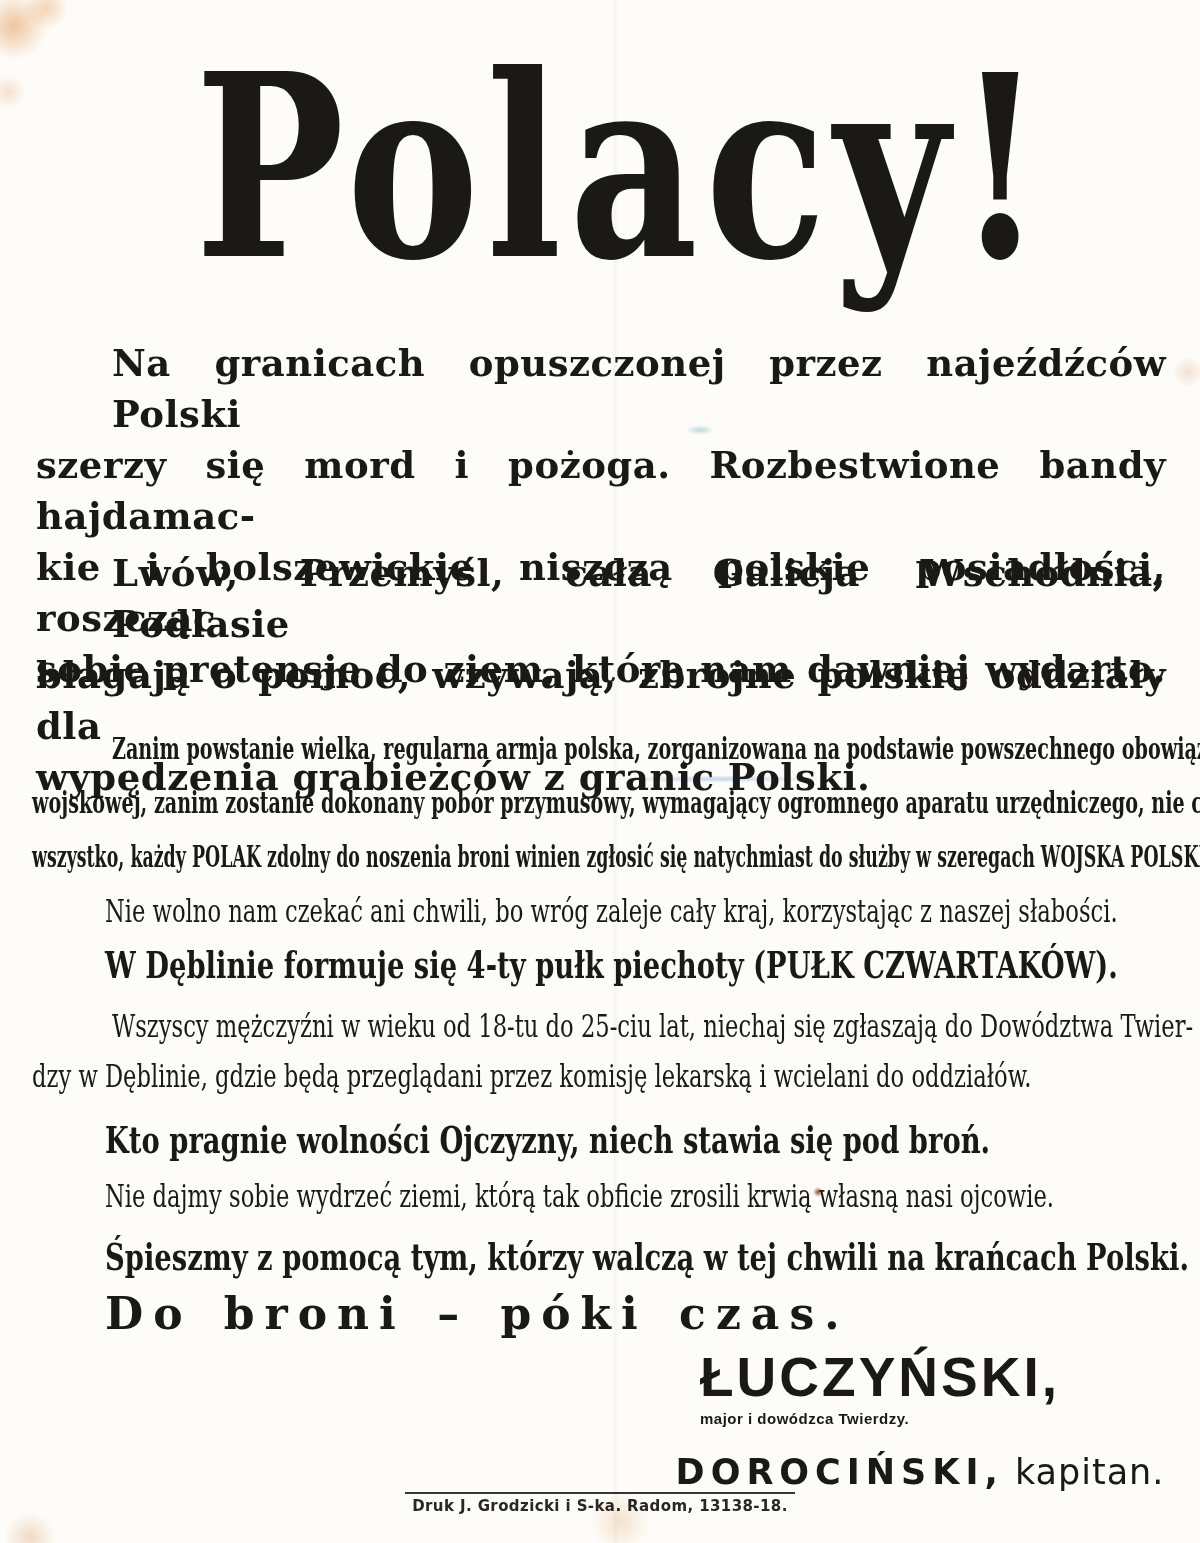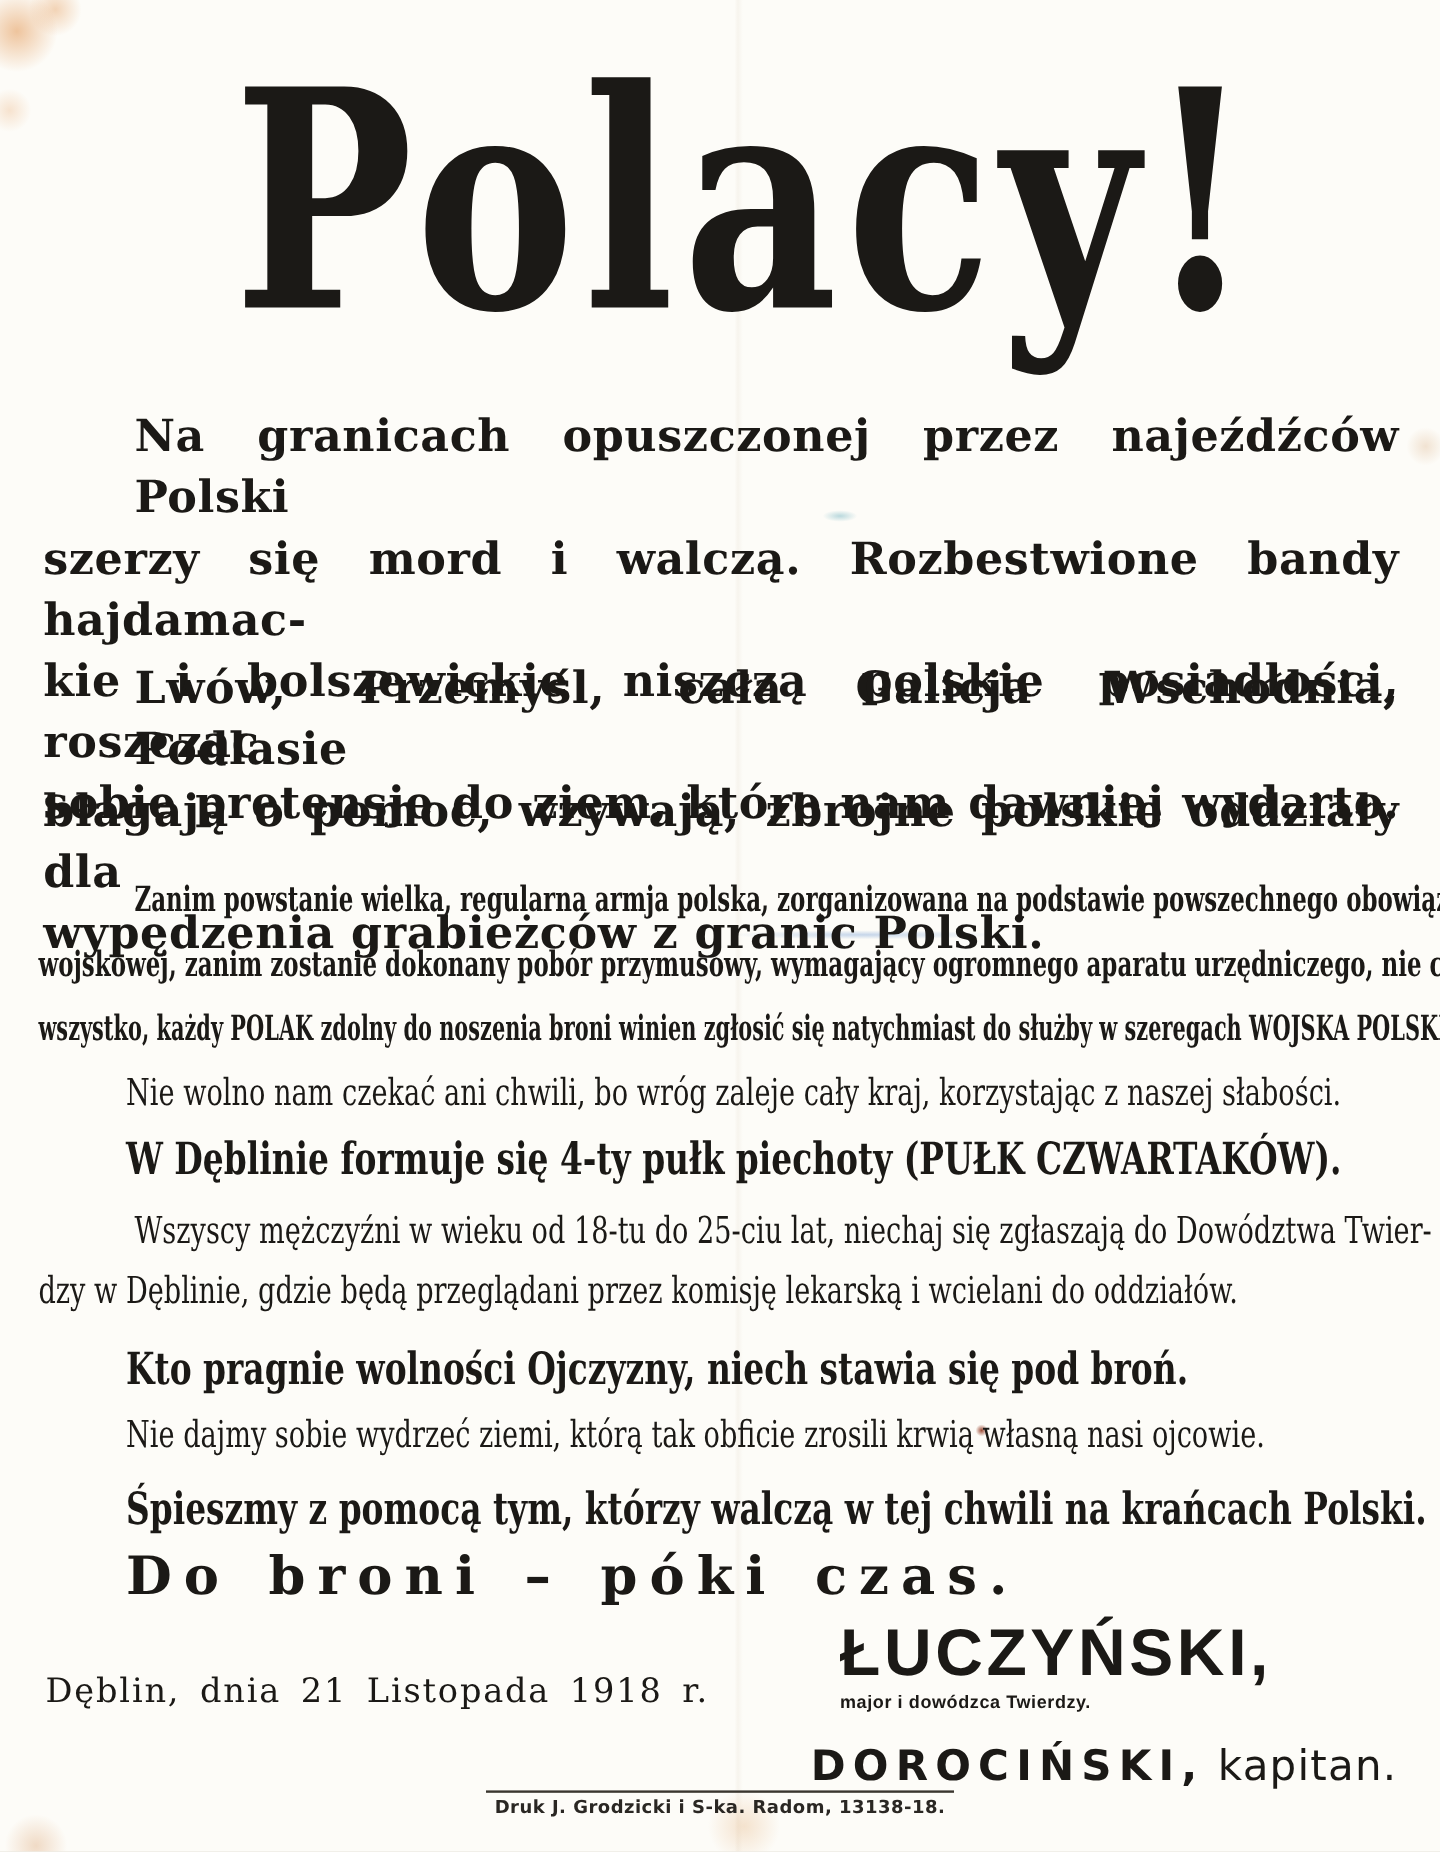--- a/index.html
+++ b/index.html
@@ -72,21 +72,21 @@
 </style>
 </head>
 <body>
 
 <div class="page">
 
   <h1 class="title">Polacy!</h1>
 
   <div class="serif-par p1">
     <div class="ln indent">Na granicach opuszczonej przez najeźdźców Polski</div>
-    <div class="ln">szerzy się mord i walczą. Rozbestwione bandy hajdamac-</div>
+    <div class="ln">szerzy się mord i pożoga. Rozbestwione bandy hajdamac-</div>
     <div class="ln">kie i bolszewickie niszczą polskie posiadłości, roszcząc</div>
     <div class="ln">sobie pretensje do ziem, które nam dawniej wydarto.</div>
   </div>
 
   <div class="serif-par p2">
     <div class="ln indent">Lwów, Przemyśl, cała Galicja Wschodnia, Podlasie</div>
     <div class="ln">błagają o pomoc, wzywają, zbrojne polskie oddziały dla</div>
     <div class="ln noj">wypędzenia grabieżców z granic Polski.</div>
   </div>
 
@@ -102,21 +102,20 @@
   <div class="cl cr" style="left:32px;top:1058px;">dzy w Dęblinie, gdzie będą przeglądani przez komisję lekarską i wcielani do oddziałów.</div>
 
   <div class="cl ch" style="left:105px;top:1118px;">Kto pragnie wolności Ojczyzny, niech stawia się pod broń.</div>
 
   <div class="cl cr" style="left:105px;top:1178px;">Nie dajmy sobie wydrzeć ziemi, którą tak obficie zrosili krwią własną nasi ojcowie.</div>
 
   <div class="cl ch" style="left:105px;top:1235px;">Śpieszmy z pomocą tym, którzy walczą w tej chwili na krańcach Polski.</div>
 
   <div class="cl dob" style="left:105px;top:1288px;">Do broni – póki czas.</div>
 
-  <div class="dateline">Dęblin, dnia 21 Listopada 1918 r.</div>
 
   <div class="sig1">
     <div class="nm">ŁUCZYŃSKI,</div>
     <div class="rl">major i dowódzca Twierdzy.</div>
   </div>
 
   <div class="sig2">
     <span class="nm">DOROCIŃSKI,</span>
     <span class="rl">kapitan.</span>
   </div>

